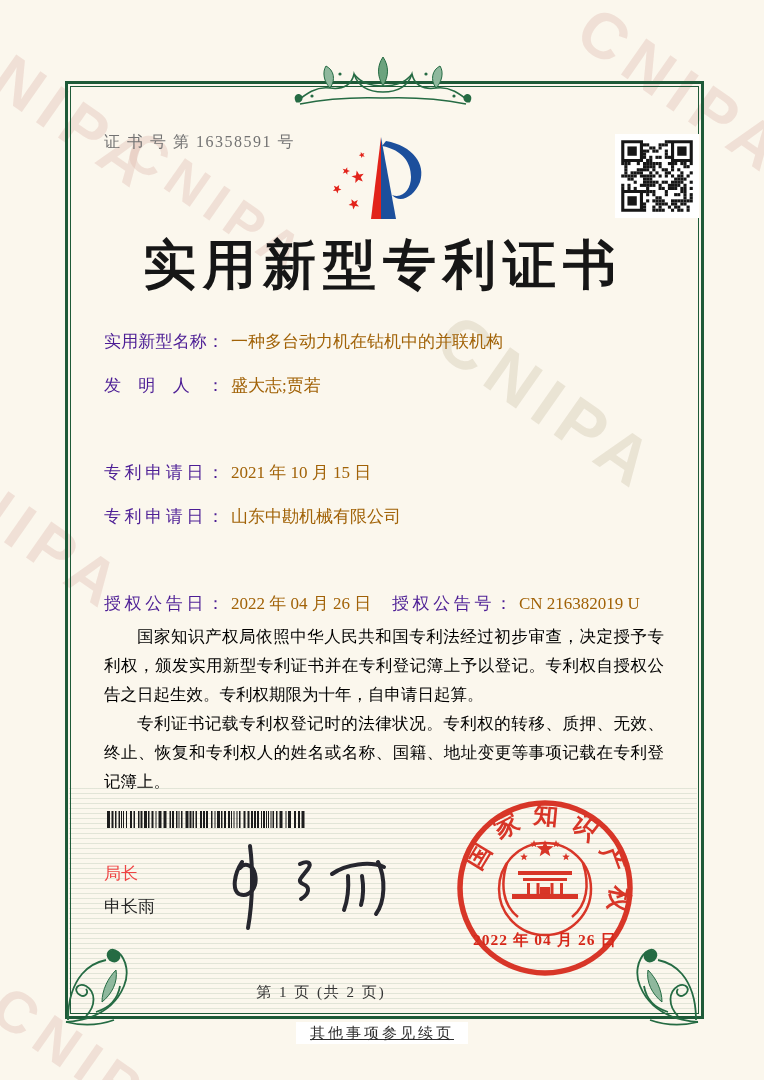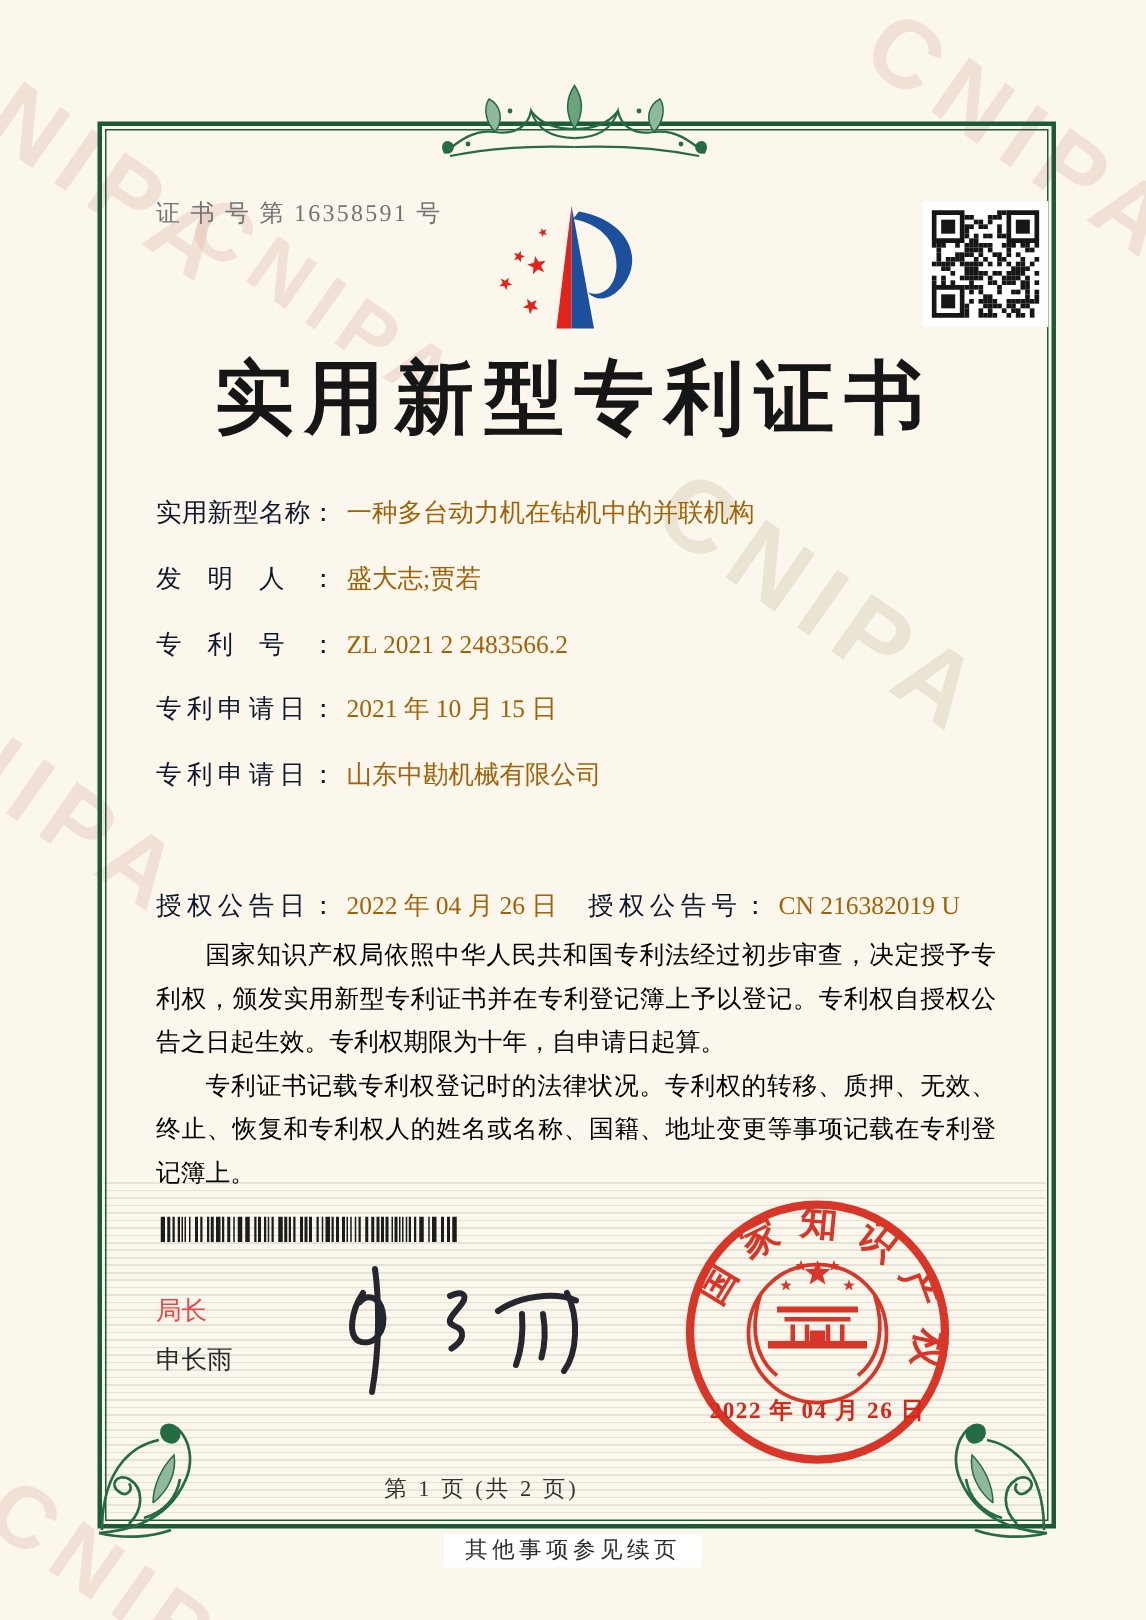--- a/index.html
+++ b/index.html
@@ -15,32 +15,32 @@
   
   .guilloche{position:absolute;left:69px;top:788px;width:628px;height:224px;
       background:repeating-linear-gradient(180deg, rgba(70,115,82,.14) 0 1px, rgba(0,0,0,0) 1px 5px);}
   
   .cborder{position:absolute;left:65px;top:81px;width:633px;height:932px;border:3px solid #1e5a38;}
   .cborder::after{content:"";position:absolute;inset:2px;border:1px solid #1e5a38;}
   .certno{position:absolute;left:104px;top:132px;font-size:16px;letter-spacing:1.5px;color:#737373;}
   .title{position:absolute;left:65px;top:230px;width:636px;text-align:center;font-size:53px;
          font-weight:700;letter-spacing:7px;color:#161616;}
   .frow{position:absolute;left:104px;font-size:17px;white-space:nowrap;}
-  .flabel{display:inline-block;width:120px;text-align:justify;text-align-last:justify;color:#0f172a;}
+  .flabel{display:inline-block;width:120px;text-align:justify;text-align-last:justify;color:#4c1d95;}
   .fval{margin-left:7px;color:#a16207;margin-top:20px;}
   .grantno{position:absolute;left:392px;font-size:17px;white-space:nowrap;}
   .bodytext{position:absolute;left:104px;top:622px;width:560px;font-size:16.5px;line-height:29px;
             color:#000000;text-align:justify;}
   .bodytext p{margin:0;text-indent:2em;}
   .signtitle{position:absolute;left:104px;top:862px;font-size:17px;color:#ef4444;}
   .signname{position:absolute;left:104px;top:895px;font-size:17px;color:#2a2a2a;}
   .sealdate{position:absolute;left:452px;top:930px;width:186px;text-align:center;font-size:15.5px;
             font-weight:700;color:#d6281a;letter-spacing:1px;}
   .pageinfo{position:absolute;left:65px;top:983px;width:512px;text-align:center;font-size:15px;color:#343434;letter-spacing:2px;}
-  .contnote{position:absolute;left:0;top:1024px;width:764px;text-align:center;font-size:15px;color:#2e2e2e;}
+  .contnote{position:absolute;left:0;top:1024px;width:764px;text-align:center;font-size:15px;color:#2e2e2e;text-decoration:underline;}
   .contnote span{background:#ffffff;padding:3px 14px;letter-spacing:3px;}
   .orn{position:absolute;pointer-events:none;}
   svg{display:block;}
 </style>
 </head>
 <body>
 
 <div class="page">
 
   <div class="wm wm-pink" style="left:-24px;top:8px;">CNIPA</div>
@@ -307,23 +307,20 @@
   </svg>
 
   <div class="title">实用新型专利证书</div>
 
   <div class="frow" style="top:330px;">
     <span class="flabel">实用新型名称：</span><span class="fval">一种多台动力机在钻机中的并联机构</span>
   </div>
   <div class="frow" style="top:374px;">
     <span class="flabel">发明人：</span><span class="fval">盛大志;贾若</span>
   </div>
-  <div class="frow" style="top:418px;">
-    <span class="flabel">专利号：</span><span class="fval">ZL 2021 2 2483566.2</span>
-  </div>
   <div class="frow" style="top:461px;">
     <span class="flabel">专利申请日：</span><span class="fval">2021 年 10 月 15 日</span>
   </div>
   <div class="frow" style="top:505px;">
     <span class="flabel">专利申请日：</span><span class="fval">山东中勘机械有限公司</span>
   </div>
   <div class="frow" style="top:592px;">
     <span class="flabel">授权公告日：</span><span class="fval">2022 年 04 月 26 日</span>
   </div>
   <div class="grantno" style="top:592px;">

